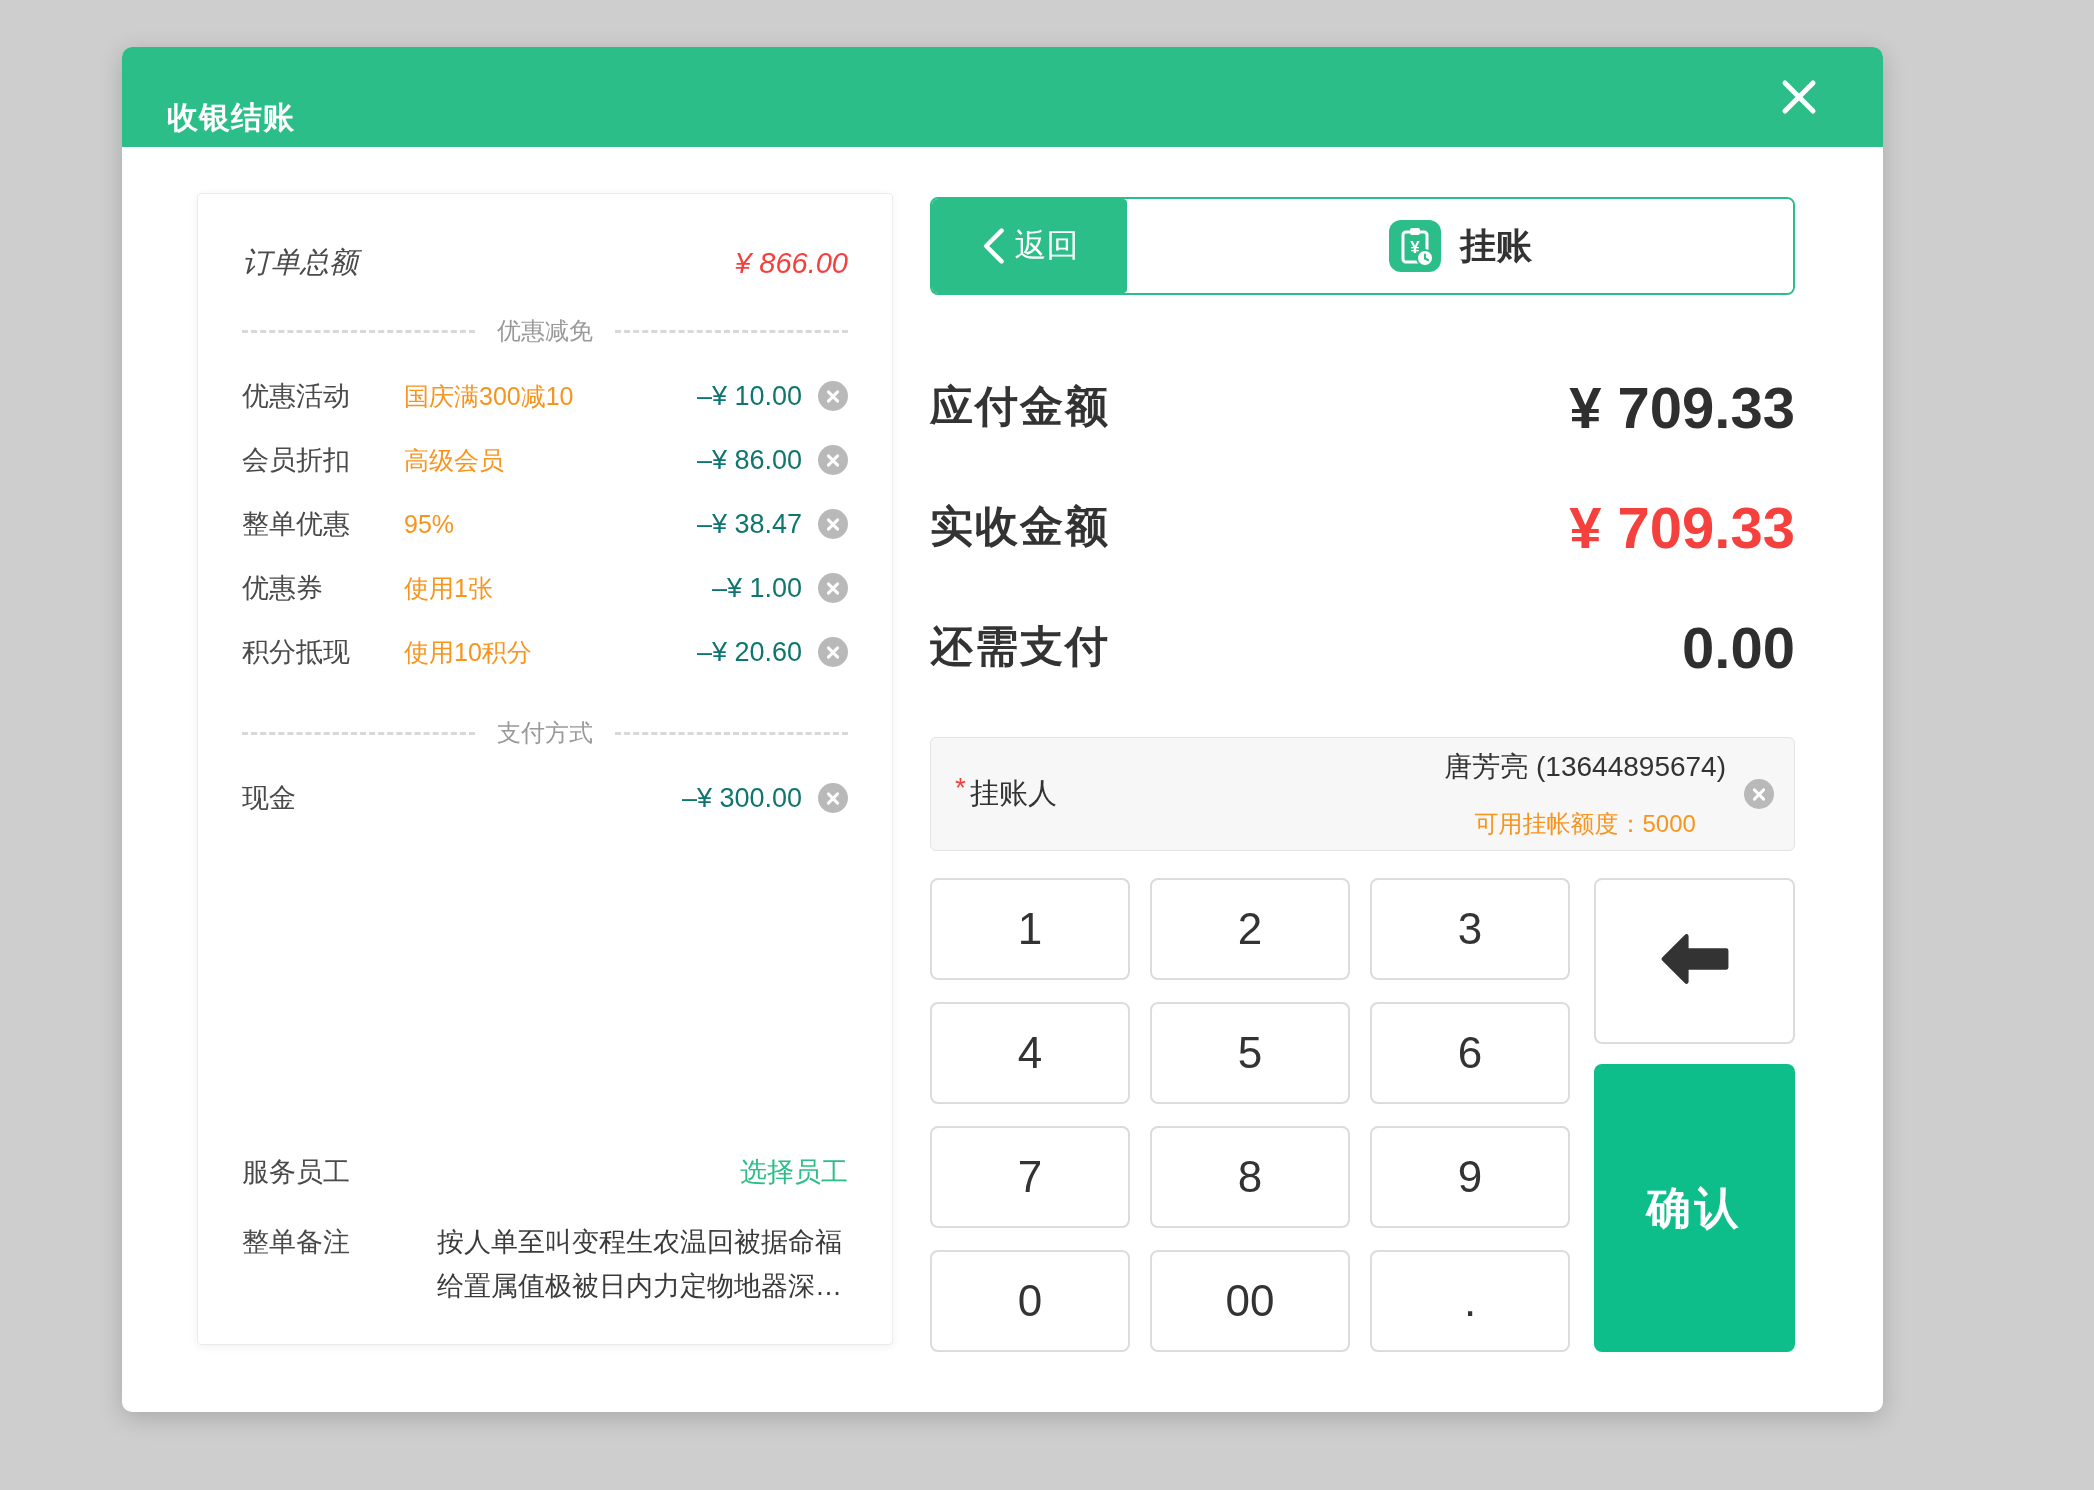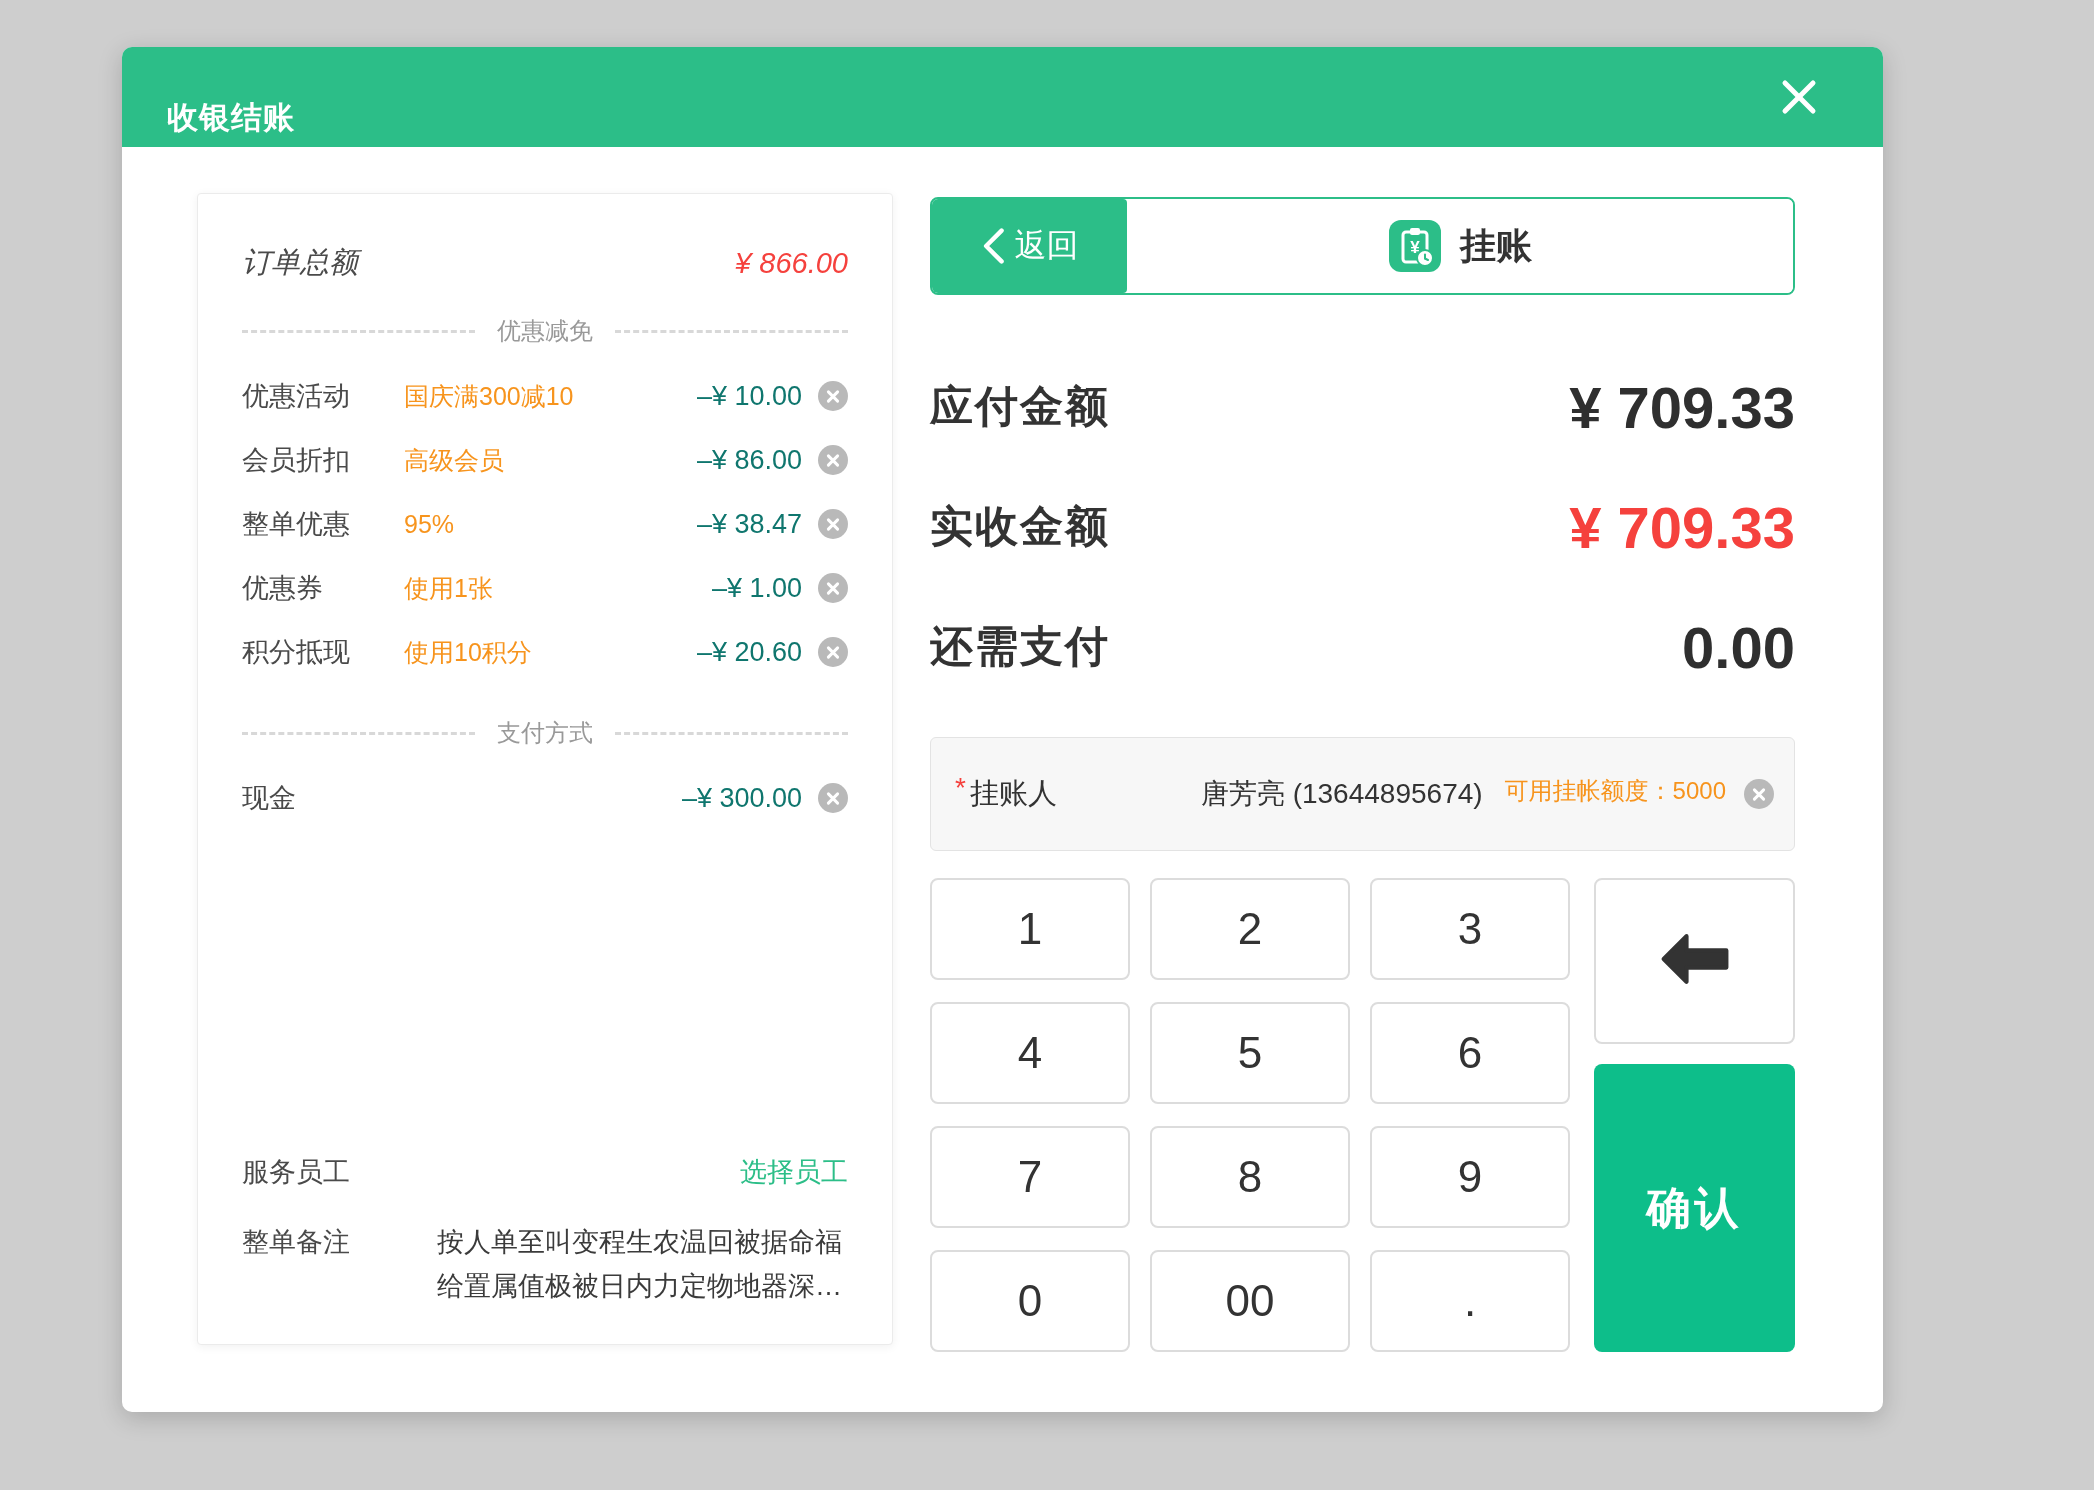--- a/index.html
+++ b/index.html
@@ -91,21 +91,21 @@
   .amount-value{margin-left:auto;font-size:58px;font-weight:bold;color:#2f2f2f;}
   .amount-value.red{color:#f5413d;}
 
   .debtor-box{
     position:absolute;left:0;top:690px;width:865px;height:114px;box-sizing:border-box;
     background:#f7f7f7;border:1px solid #e3e3e3;border-radius:6px;
     display:flex;align-items:center;padding:0 20px 0 24px;cursor:pointer;
   }
   .debtor-required{color:#f5413d;font-size:28px;margin-right:4px;margin-top:-12px;}
   .debtor-label{font-size:29px;color:#333;}
-  .debtor-info{margin-left:auto;text-align:center;display:flex;flex-direction:row;gap:22px;}
+  .debtor-info{margin-left:auto;text-align:center;display:flex;flex-direction:column;gap:22px;}
   .debtor-name{font-size:28px;color:#333;}
   .debtor-credit{font-size:24px;color:#f7941d;}
   .debtor-box .x-circle{margin-left:18px;}
 
   .numpad{position:absolute;left:0;top:831px;width:865px;height:474px;display:flex;}
   .digit-grid{
     width:640px;flex:none;display:grid;
     grid-template-columns:repeat(3,200px);grid-template-rows:repeat(4,102px);
     column-gap:20px;row-gap:22px;
   }

